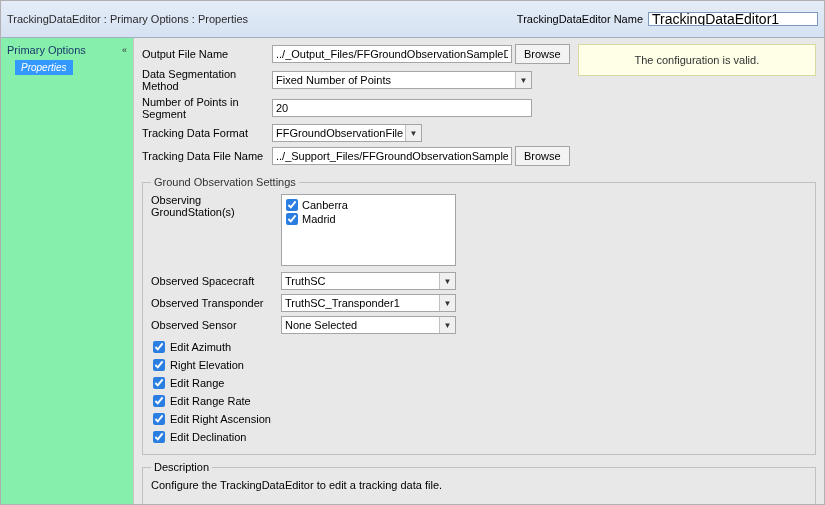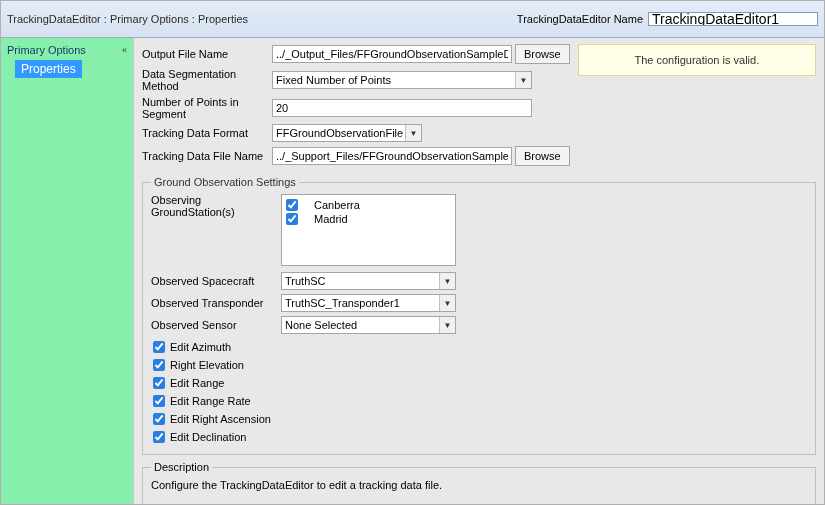--- a/index.html
+++ b/index.html
@@ -7,39 +7,39 @@
   .window { width: 825px; height: 505px; border: 1px solid #b0b0b0; background: #e8e8e8; display: flex; flex-direction: column; }
   .titlebar { background: linear-gradient(#e4ecf7, #d6e2f2); border-bottom: 1px solid #a0b0c0; padding: 18px 6px; display: flex; align-items: center; height: 22px; }
   .titlebar-left { font-size: 11px; color: #2a2a2a; flex: 1; }
   .titlebar-right { display: flex; align-items: center; gap: 5px; }
   .titlebar-right label { font-size: 11px; }
   .titlebar-right input { width: 170px; height: 14px; font-size: 14px; border: 1px solid #7a9ac0; padding: 0 3px; }
   .body { flex: 1; display: flex; overflow: hidden; }
   .sidebar { width: 133px; background: #86efac; border-right: 1px solid #c8c8c8; padding: 4px 2px; }
   .sidebar-header { display: flex; justify-content: space-between; align-items: center; padding: 2px 4px; color: #1a3a6a; font-size: 11px; }
   .sidebar-chev { font-size: 9px; color: #333; }
-  .sidebar-item { margin: 2px 0 0 12px; padding: 2px 6px; background: #3399ff; color: #fff; width: fit-content; cursor: pointer; font-size: 12px; }
+  .sidebar-item { margin: 2px 0 0 12px; padding: 2px 6px; background: #3399ff; color: #fff; width: fit-content; cursor: pointer; font-size: 10px; font-style: italic; }
   .main { flex: 1; display: flex; flex-direction: column; padding: 6px 8px 6px 8px; overflow: auto; }
   .toprow { display: flex; gap: 8px; align-items: flex-start; }
   .form-col { flex: 1; }
   .status-box { width: 268px; height: 32px; background: #ffffe8; border: 1px solid #d8d8a0; display: flex; align-items: center; justify-content: center; font-size: 11px; color: #333; }
   .form-row { display: flex; align-items: center; margin-bottom: 4px; }
   .form-label { width: 130px; font-size: 11px; }
   .text-input { height: 18px; border: 1px solid #a5a5a5; font-size: 11px; padding: 0 3px; background: #fff; }
   .w240 { width: 240px; }
   .w260 { width: 260px; }
   .btn-small { height: 20px; border: 1px solid #a5a5a5; background: #f3f3f3; font-size: 11px; padding: 0 8px; margin-left: 3px; cursor: pointer; }
   .combo { position: relative; display: inline-flex; }
   .combo input { padding-right: 18px; }
   .combo .arrow { position: absolute; right: 1px; top: 1px; width: 16px; height: 16px; border-left: 1px solid #c0c0c0; background: #f0f0f0; display: flex; align-items: center; justify-content: center; font-size: 8px; color: #333; cursor: pointer; }
   fieldset.group { border: 1px solid #c0c0c0; padding: 6px 8px 8px 8px; margin-top: 6px; }
   fieldset.group legend { font-size: 11px; padding: 0 3px; color: #333; }
   .gs-row { display: flex; align-items: flex-start; margin-bottom: 6px; }
   .gs-list { width: 175px; height: 72px; border: 1px solid #a5a5a5; background: #fff; padding: 3px 4px; }
-  .gs-item { display: flex; align-items: center; gap: 16px; font-size: 11px; padding: 1px 0; }
+  .gs-item { display: flex; align-items: center; gap: 4px; font-size: 11px; padding: 1px 0; }
   .gs-item input { accent-color: #2a7de1; width: 12px; height: 12px; }
   .check-row { display: flex; align-items: center; gap: 5px; padding: 3px 0 3px 2px; font-size: 11px; }
   .check-row input { accent-color: #2a7de1; width: 12px; height: 12px; }
   fieldset.desc { border: 1px solid #c0c0c0; padding: 6px 8px 18px 8px; margin-top: 6px; }
   fieldset.desc legend { font-size: 11px; padding: 0 3px; }
   .footer { display: flex; align-items: center; padding: 6px 2px 2px 2px; }
   .footer .spacer { flex: 1; }
   .btn { height: 22px; min-width: 62px; border: 1px solid #a5a5a5; background: #f3f3f3; font-size: 11px; padding: 0 12px; margin-right: 6px; cursor: pointer; border-radius: 2px; }
   .btn.underline { text-decoration: underline; text-underline-offset: 1px; }
 </style>

